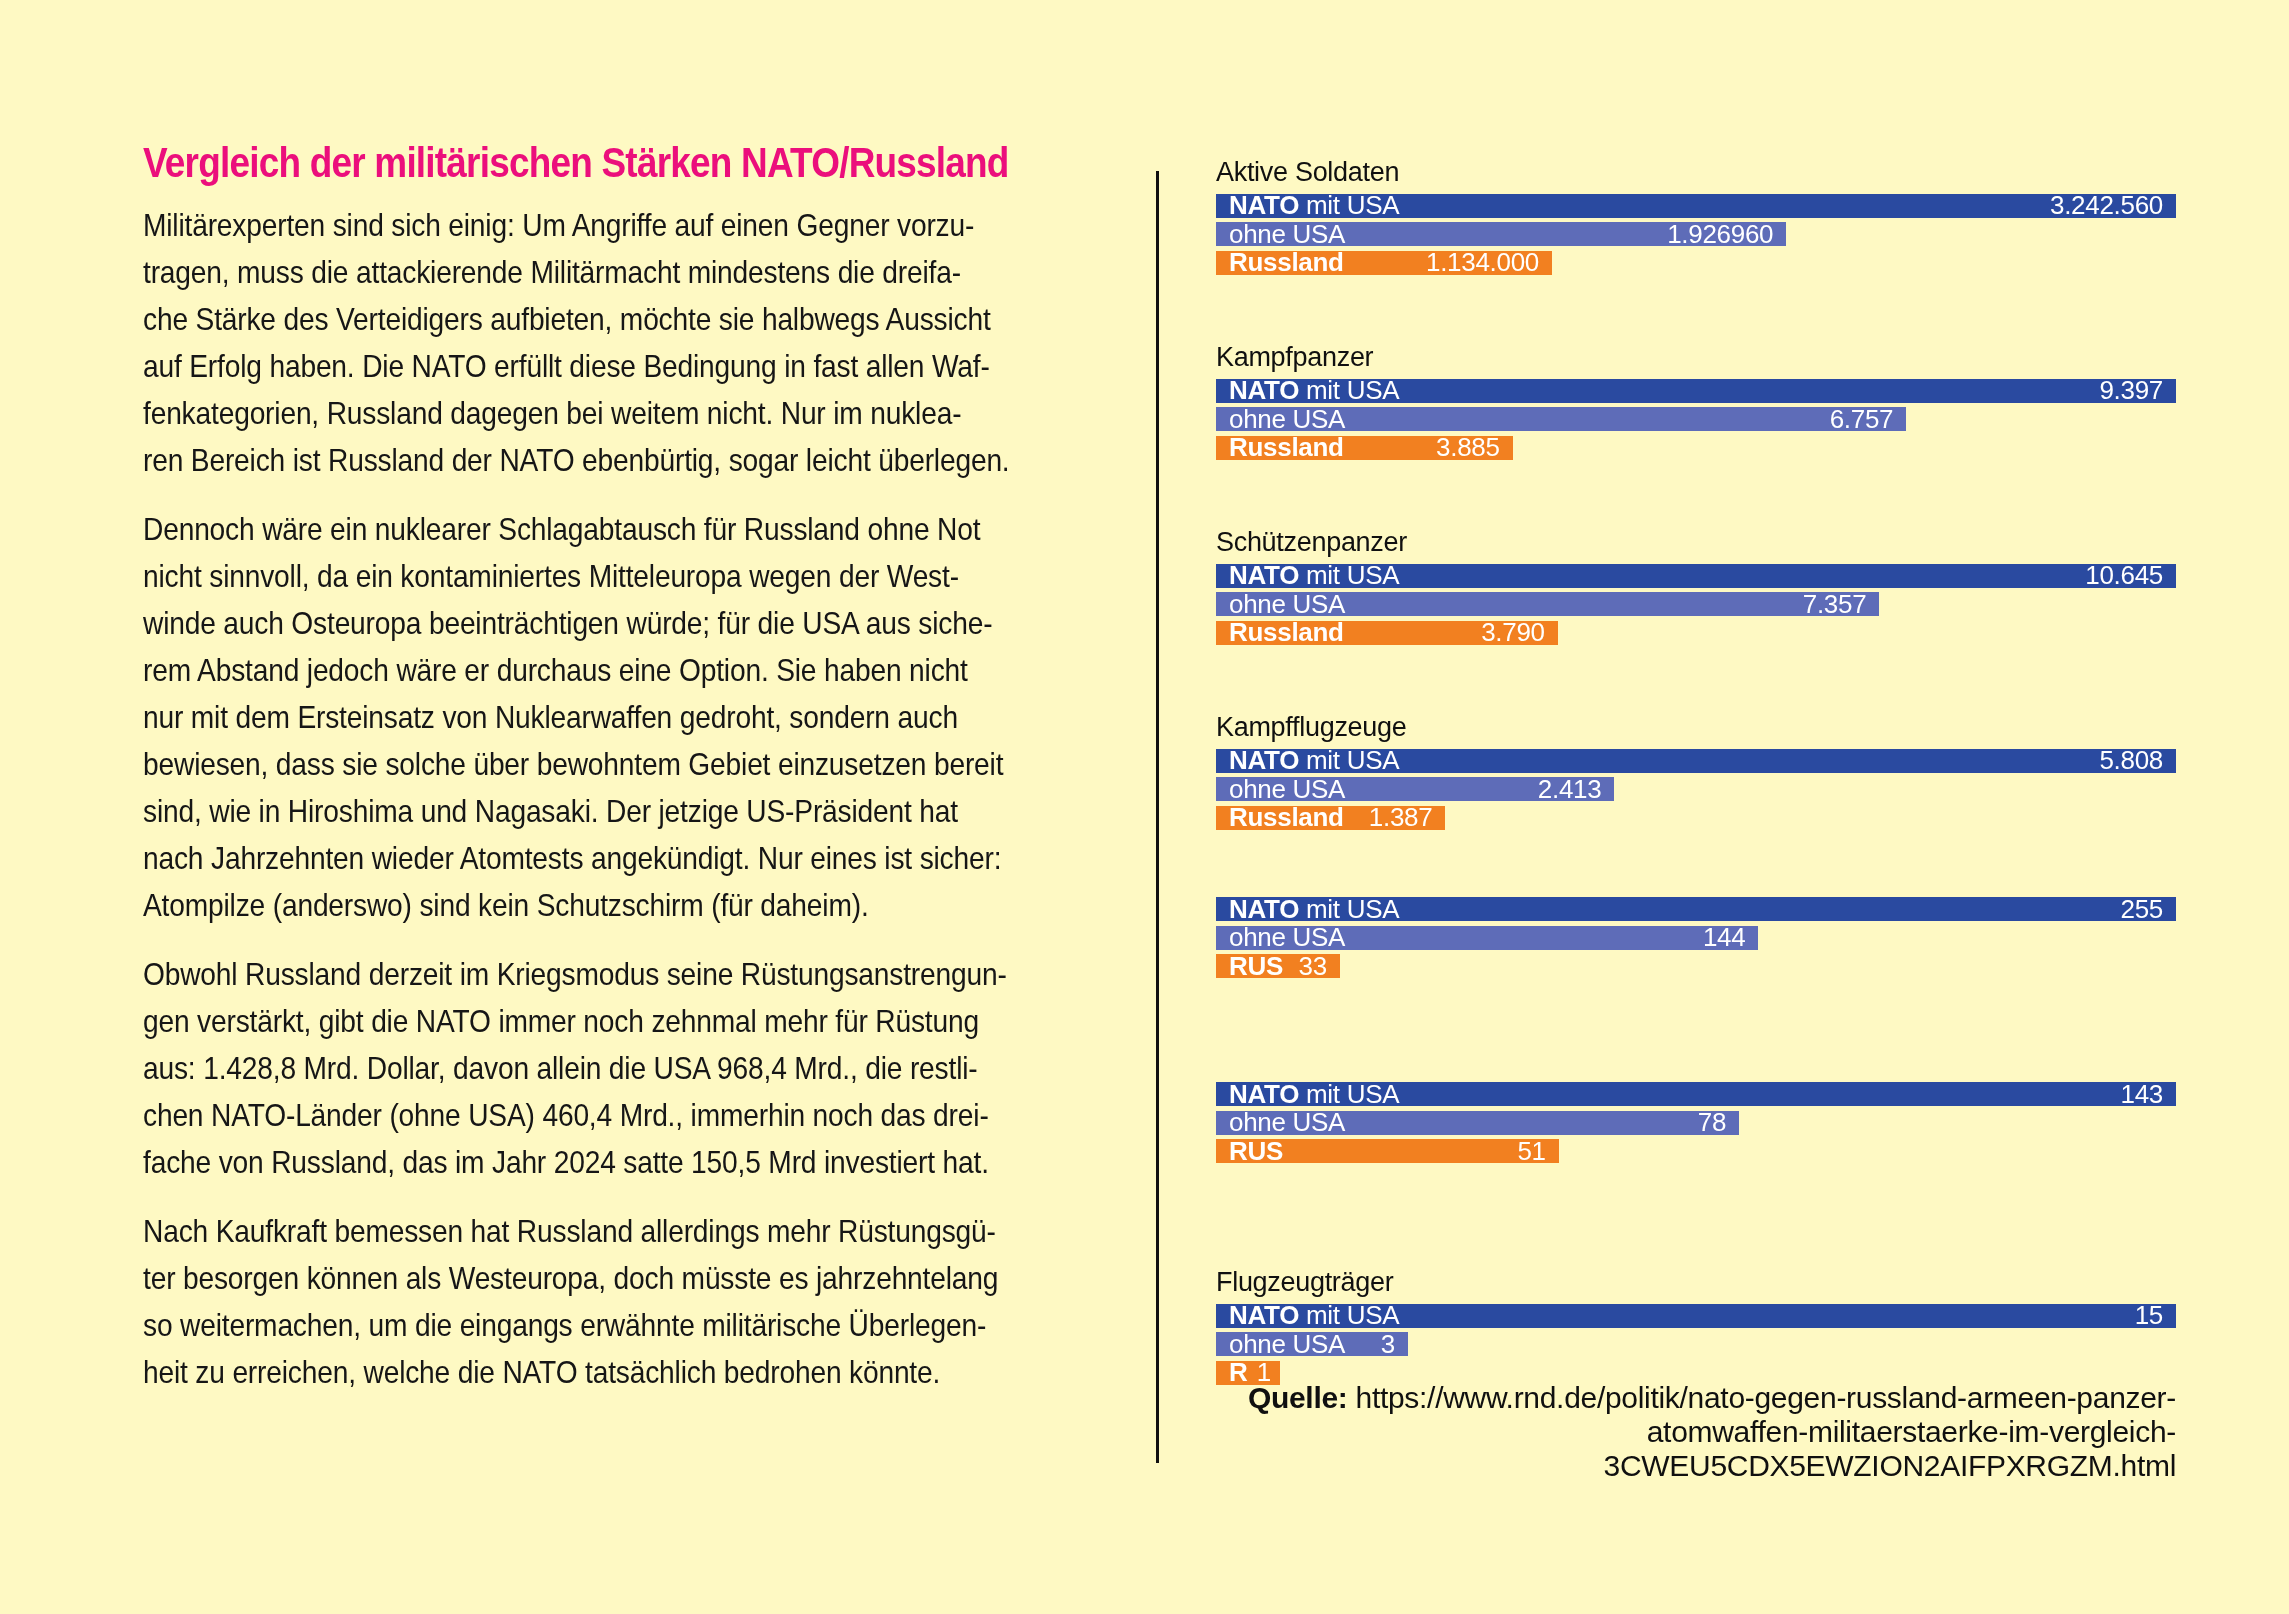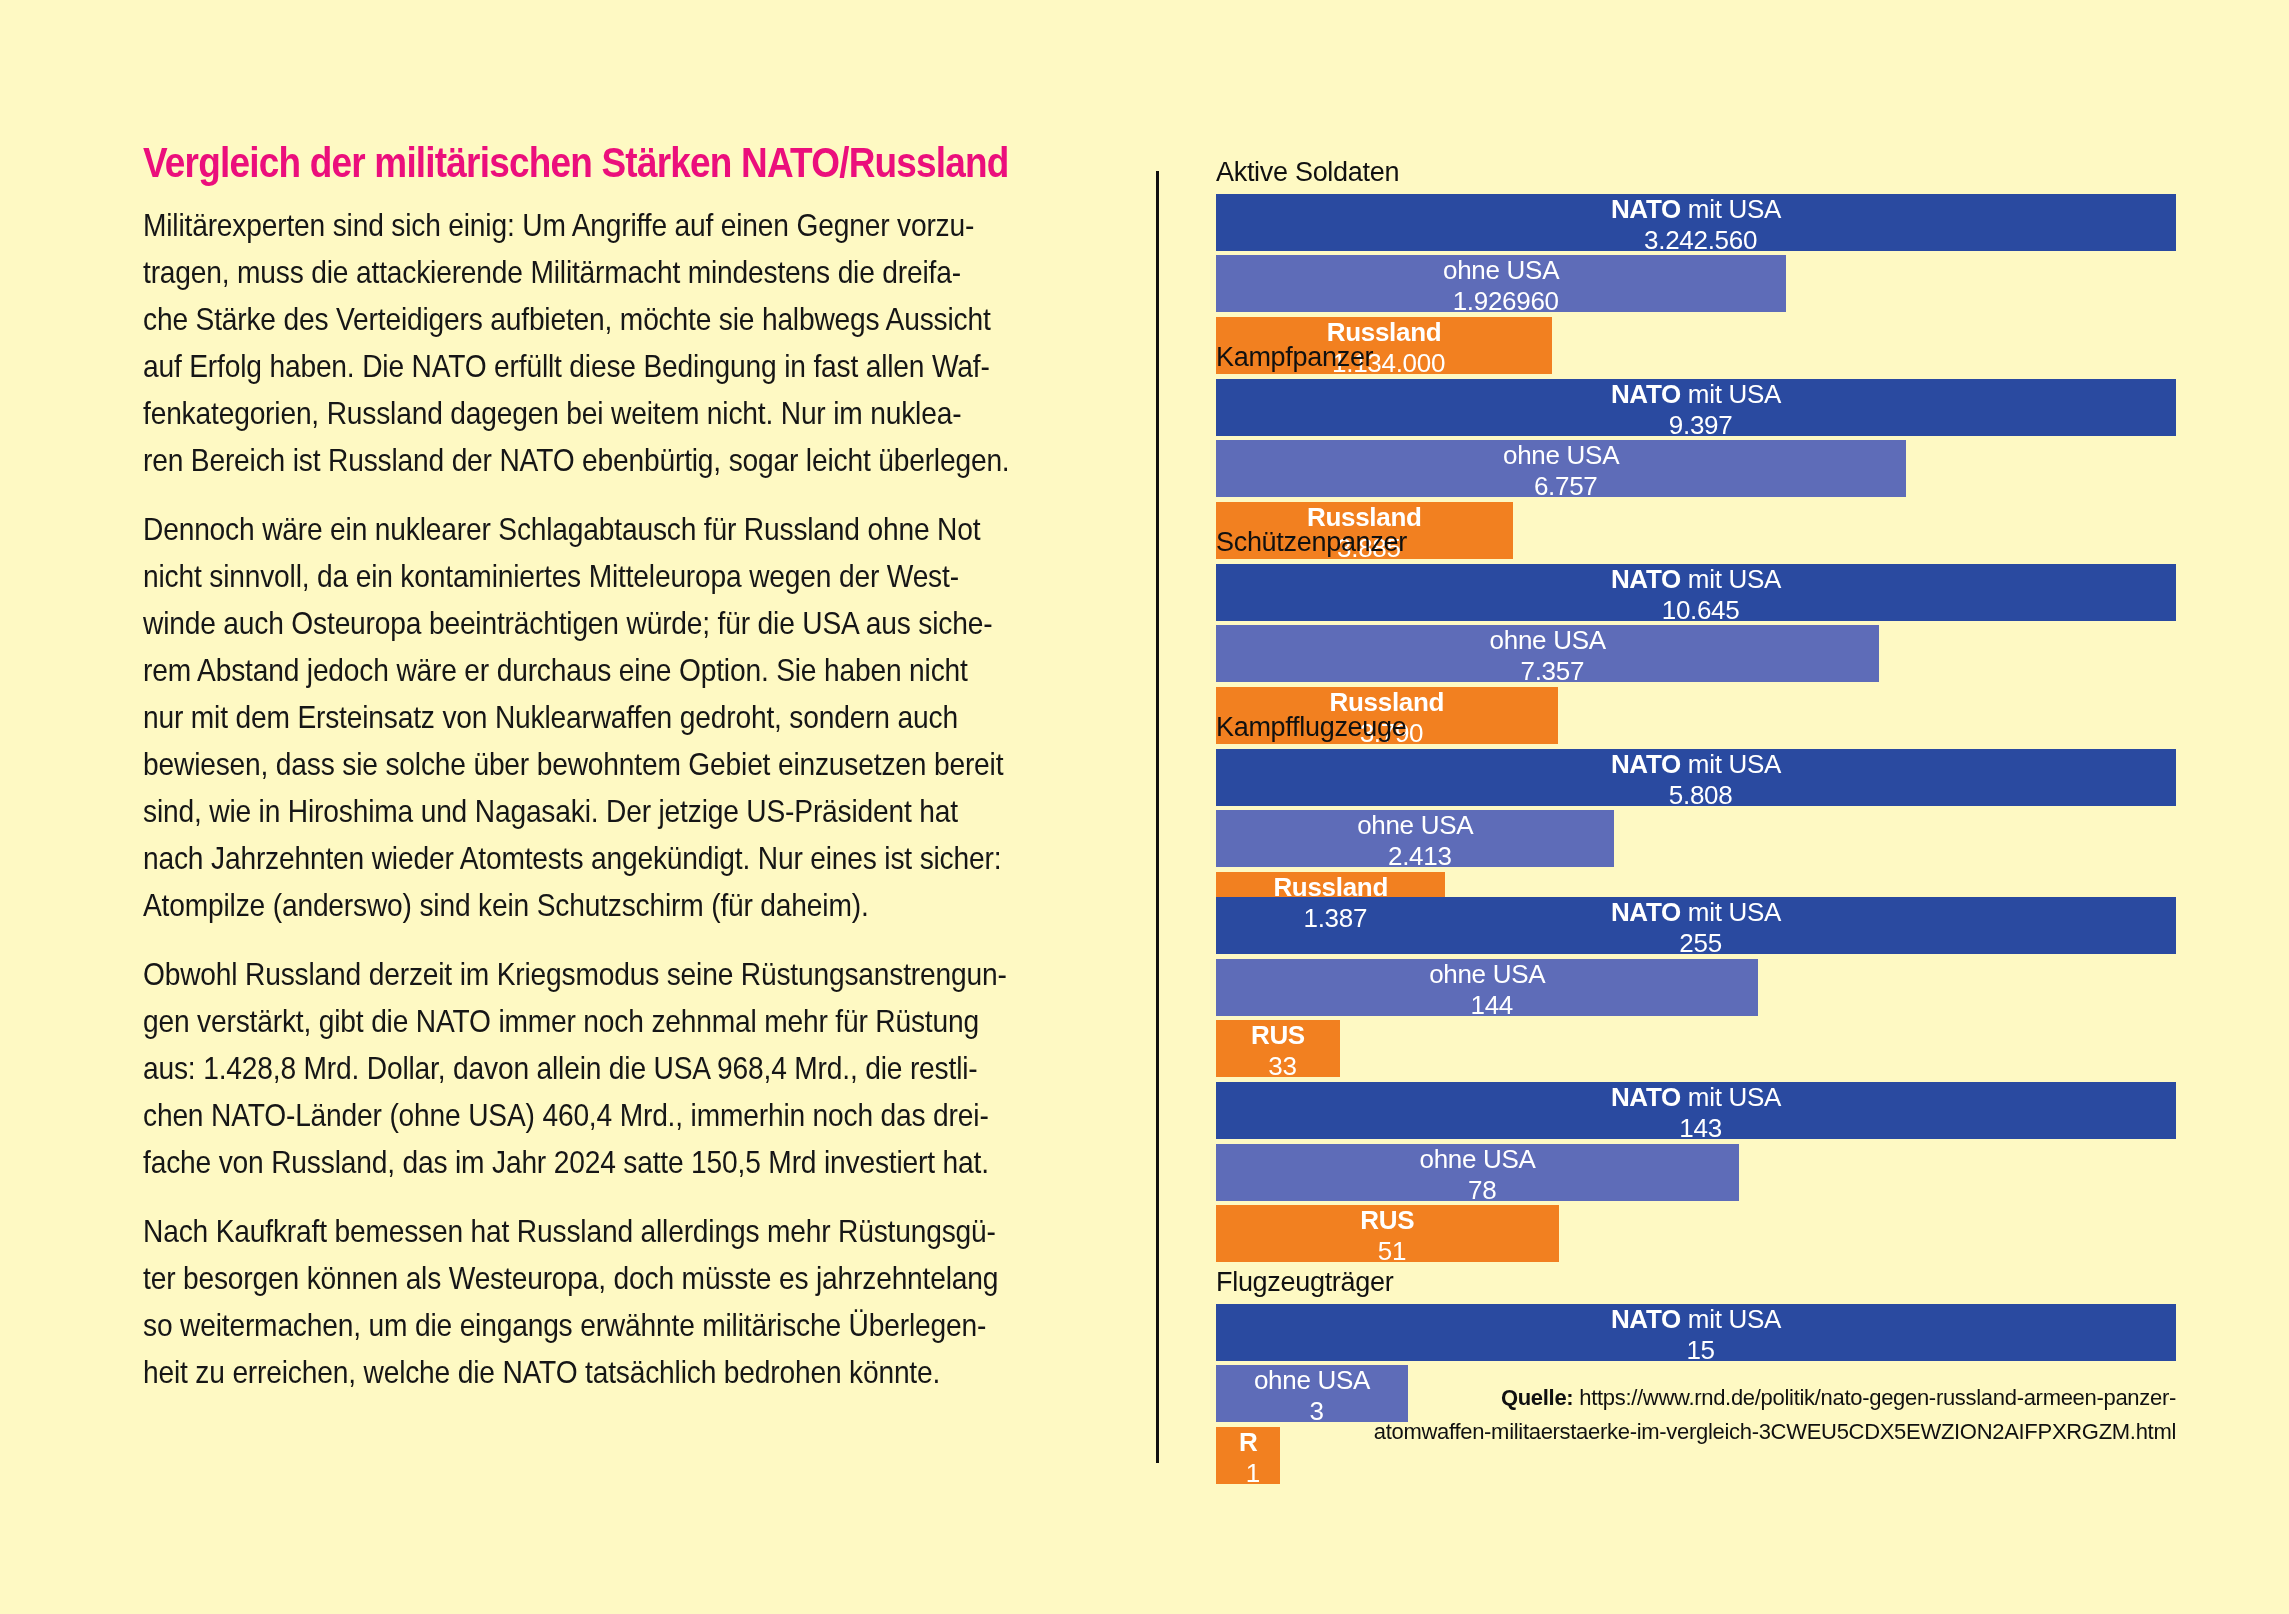--- a/index.html
+++ b/index.html
@@ -14,28 +14,28 @@
   .article p{margin:0 0 22px 0;font-size:32px;line-height:47px;
              letter-spacing:-0.2px;white-space:pre-line;}
 
   
   .divider{position:absolute;left:1156px;top:171px;width:2.8px;height:1292px;background:#101010;}
 
   
   .charts{position:absolute;left:1216px;top:157px;width:960px;}
   .group{height:185px;}
   .gtitle{font-size:27px;line-height:31px;font-weight:normal;color:#101010;margin-bottom:5.5px;letter-spacing:-0.3px;}
-  .bar{height:57px;margin-bottom:4.6px;display:flex;align-items:center;justify-content:space-between;
-       box-sizing:border-box;padding:0 13px;color:#fff;font-size:26px;letter-spacing:-0.3px;white-space:nowrap;overflow:hidden;flex-direction:column;}
+  .bar{height:24px;margin-bottom:4.6px;display:flex;align-items:center;justify-content:space-between;
+       box-sizing:border-box;padding:0 13px;color:#fff;font-size:26px;letter-spacing:-0.3px;white-space:nowrap;overflow:hidden;}
   .bar .bb{font-weight:bold;}
   .bar .bval{padding-left:9.2px;}
 
   
   .source{position:absolute;left:1216px;top:1381px;width:960px;text-align:right;
-          color:#101010;font-size:22px;line-height:34px;letter-spacing:-0.3px;}
+          color:#101010;font-size:30px;line-height:34px;letter-spacing:-0.3px;}
   .source .b{font-weight:bold;}
 </style>
 </head>
 <body>
 
 <div class="page">
 
   <div class="article">
     <h1 class="title" style="color: rgb(235, 15, 124);">Vergleich der militärischen Stärken NATO/Russland</h1>
     <div id="paragraphs">

